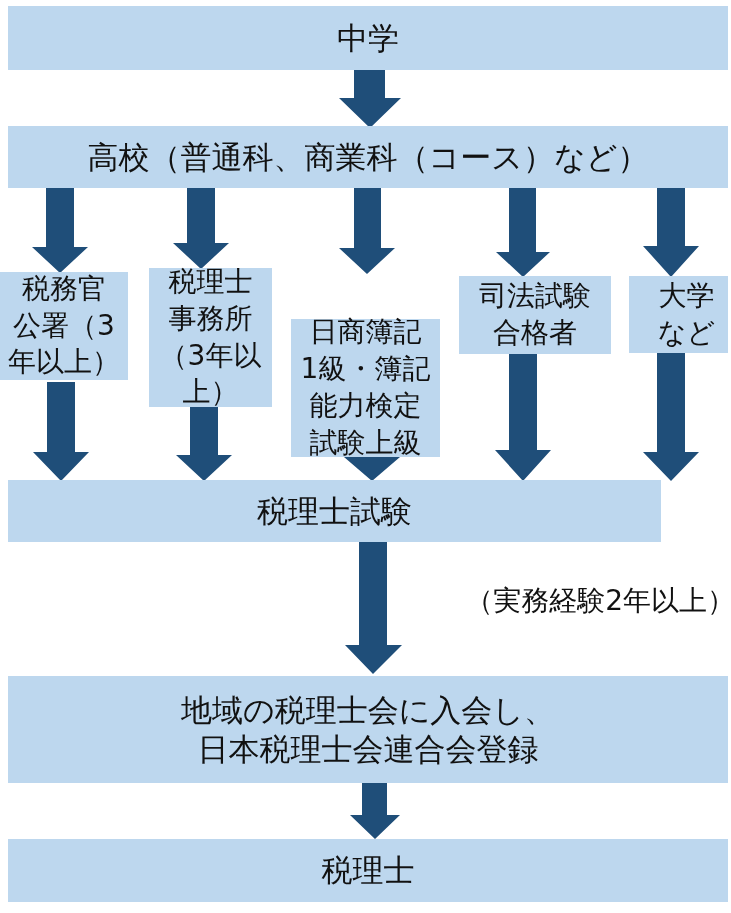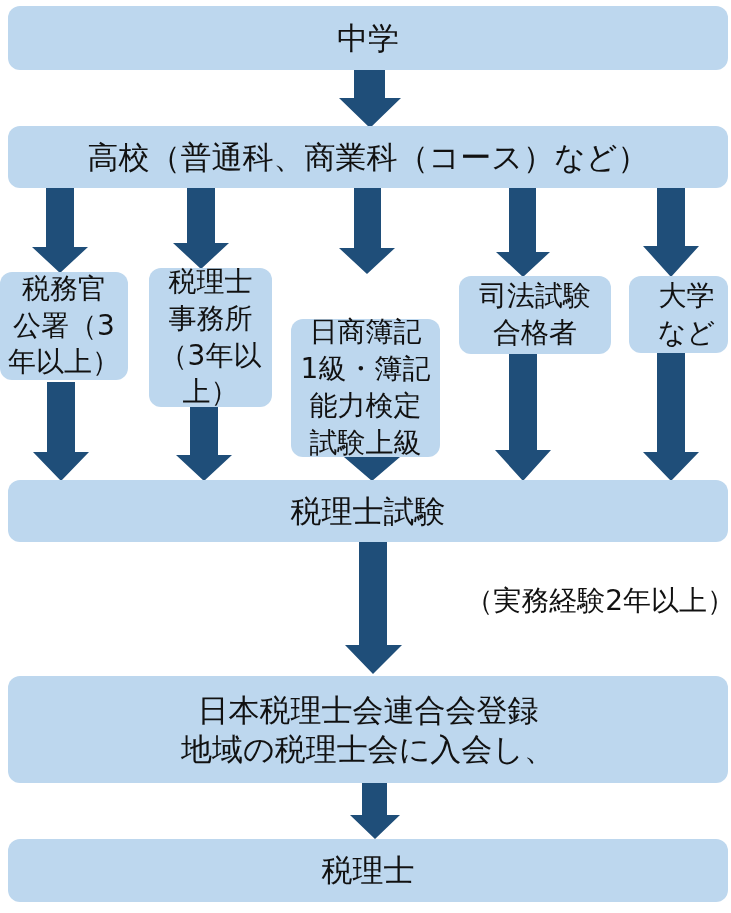--- a/index.html
+++ b/index.html
@@ -1,19 +1,19 @@
 <!DOCTYPE html>
 <html><head>
 <meta charset="utf-8">
 <style>
   html, body { margin: 0; padding: 0; background: #ffffff; }
   body { width: 731px; height: 913px; position: relative; overflow: hidden;
          font-family: "DejaVu Sans", "Liberation Sans", sans-serif; color: #111; }
   .box { position: absolute; background: #bdd7ee; display: flex; align-items: center;
-         justify-content: center; text-align: center; box-sizing: border-box; border-radius: 12px; }
+         justify-content: center; text-align: center; box-sizing: border-box; }
   .box span { display: block; }
   .big { font-size: 31px; line-height: 1.25; letter-spacing: 0px; }
   .small { font-size: 28px; line-height: 1.32; white-space: pre-line; }
   svg.arrows { position: absolute; left: 0; top: 0; width: 731px; height: 913px; pointer-events: none; }
   .arrow { fill: #1f4e79; }
   .note { position: absolute; left: 4px; width: 731px; top: 582px; text-align: right;
           font-size: 28px; z-index: 3;
           text-shadow: 0 0 4px #fff, 0 0 6px #fff, 0 0 8px #fff; }
 </style>
 </head>
@@ -66,26 +66,26 @@
 <div class="box small" style="left:459px; top:276px; width:152px; height:78px;">
   <span>司法試験
 合格者</span>
 </div>
 
 <div class="box small" style="left:629px; top:276px; width:99px; height:77px;padding-left:16px;">
   <span>大学
 など</span>
 </div>
 
-<div class="box big" style="left:8px; top:480px; width:720px; height:62px;">
+<div class="box big" style="left:8px; top:480px; width:653px; height:62px;">
   <span>税理士試験</span>
 </div>
 
 <div class="note">（実務経験2年以上）</div>
 
 <div class="box big" style="left:8px; top:676px; width:720px; height:107px; flex-direction:column;">
+  <span>地域の税理士会に入会し、</span>
   <span>日本税理士会連合会登録</span>
-  <span>地域の税理士会に入会し、</span>
 </div>
 
 <div class="box big" style="left:8px; top:839px; width:720px; height:63px;">
   <span>税理士</span>
 </div>
 
 </body></html>

